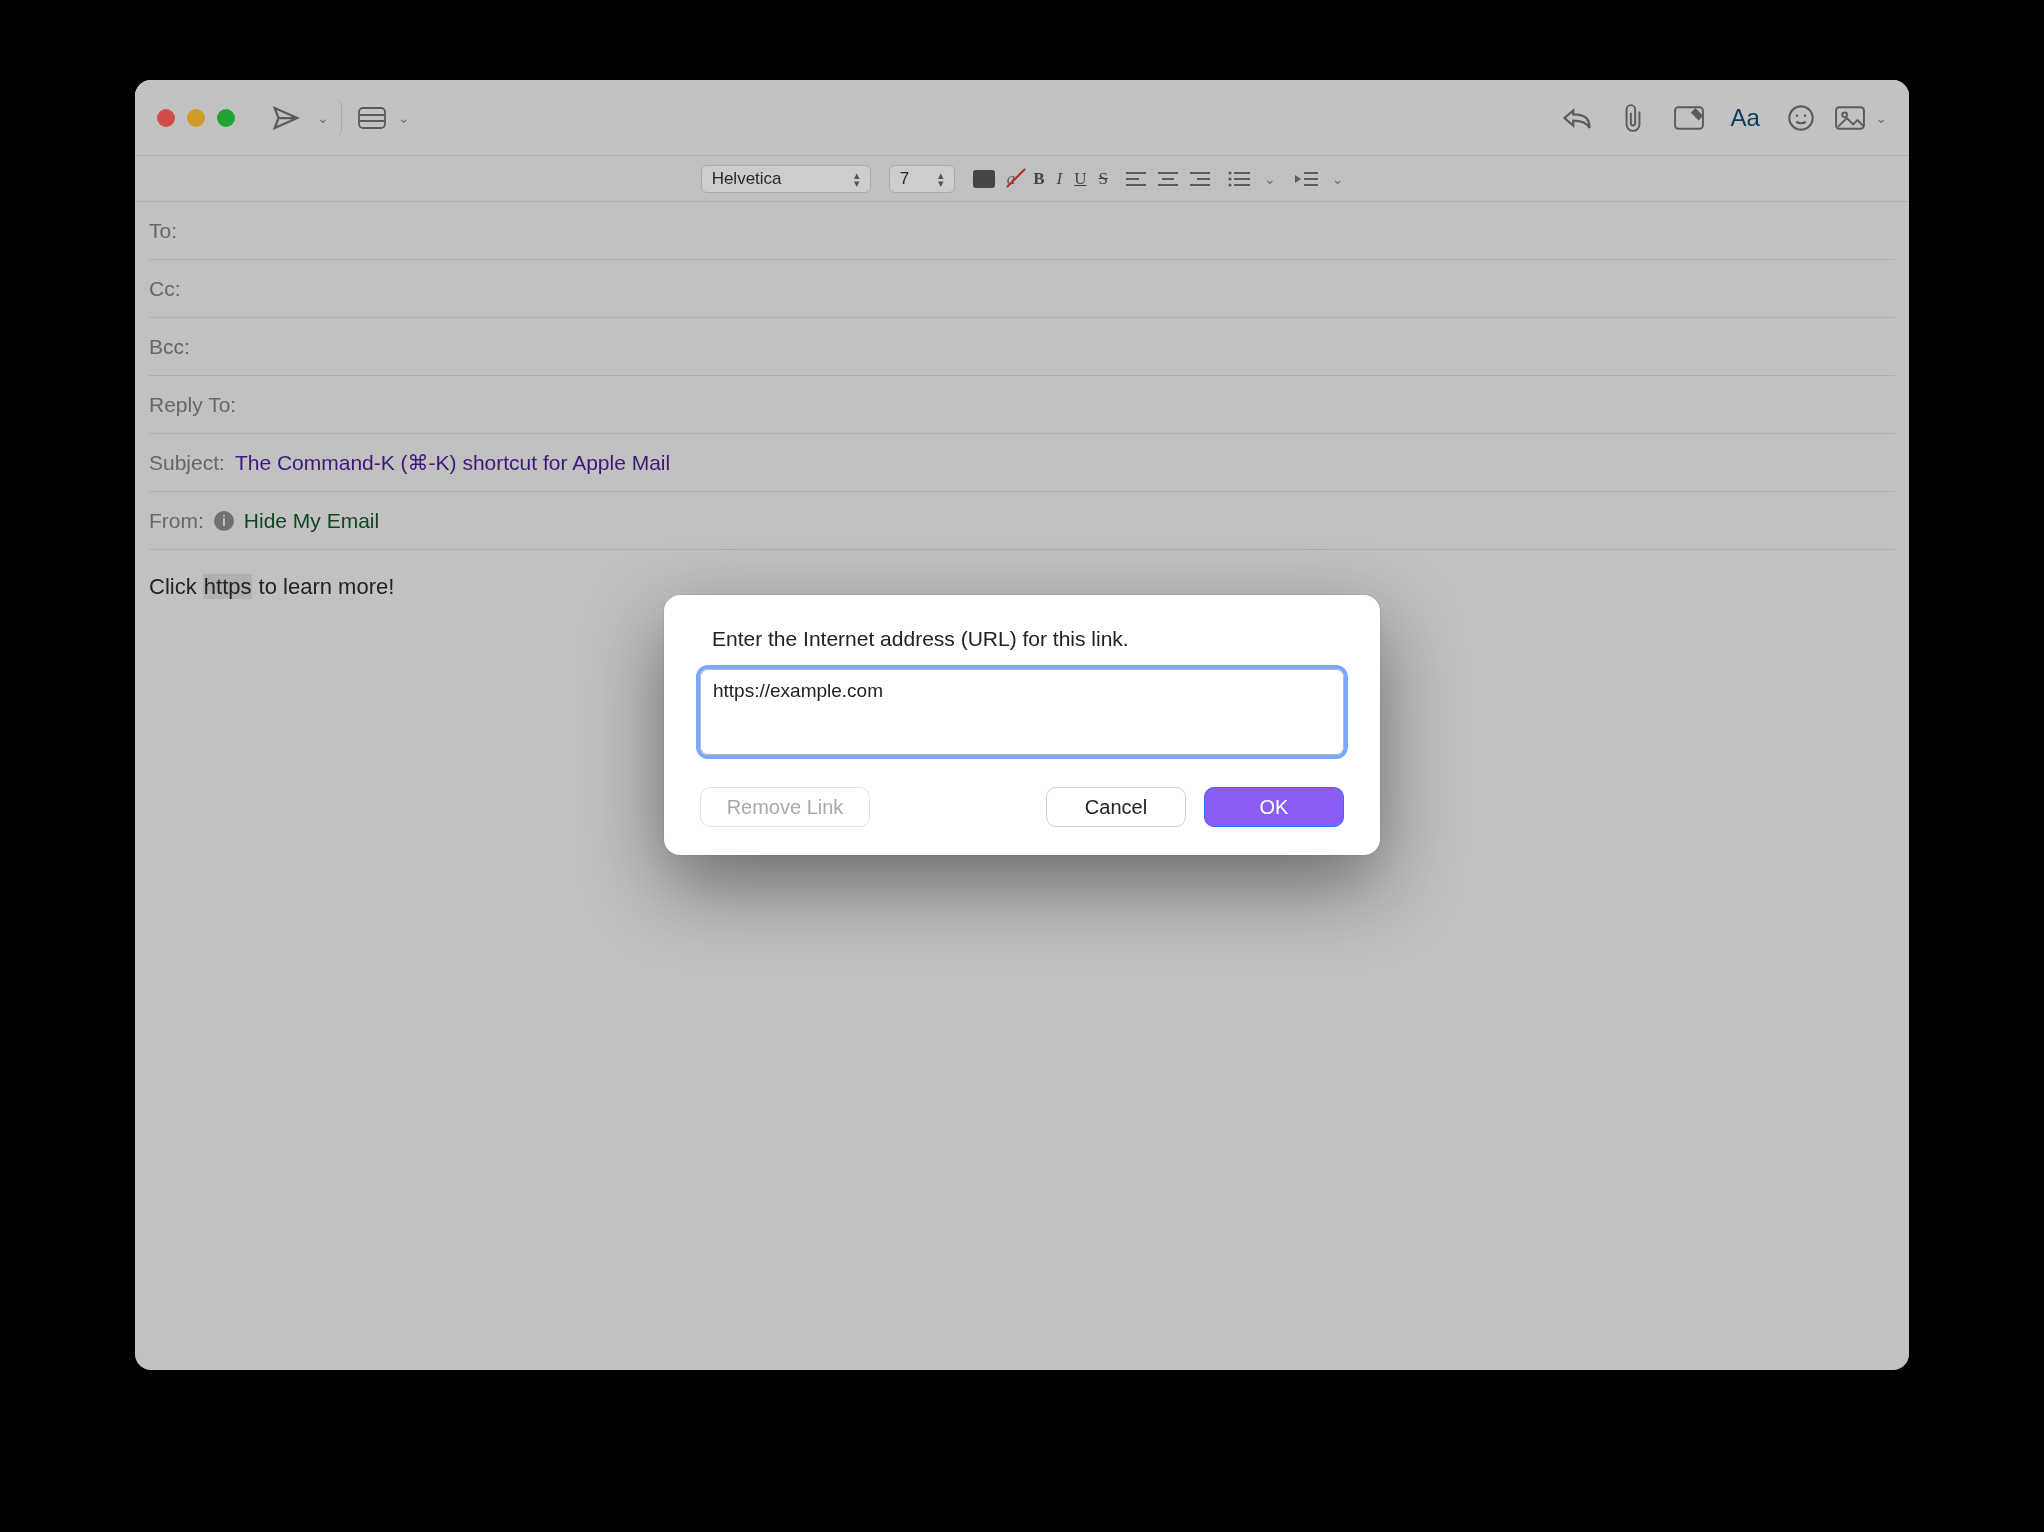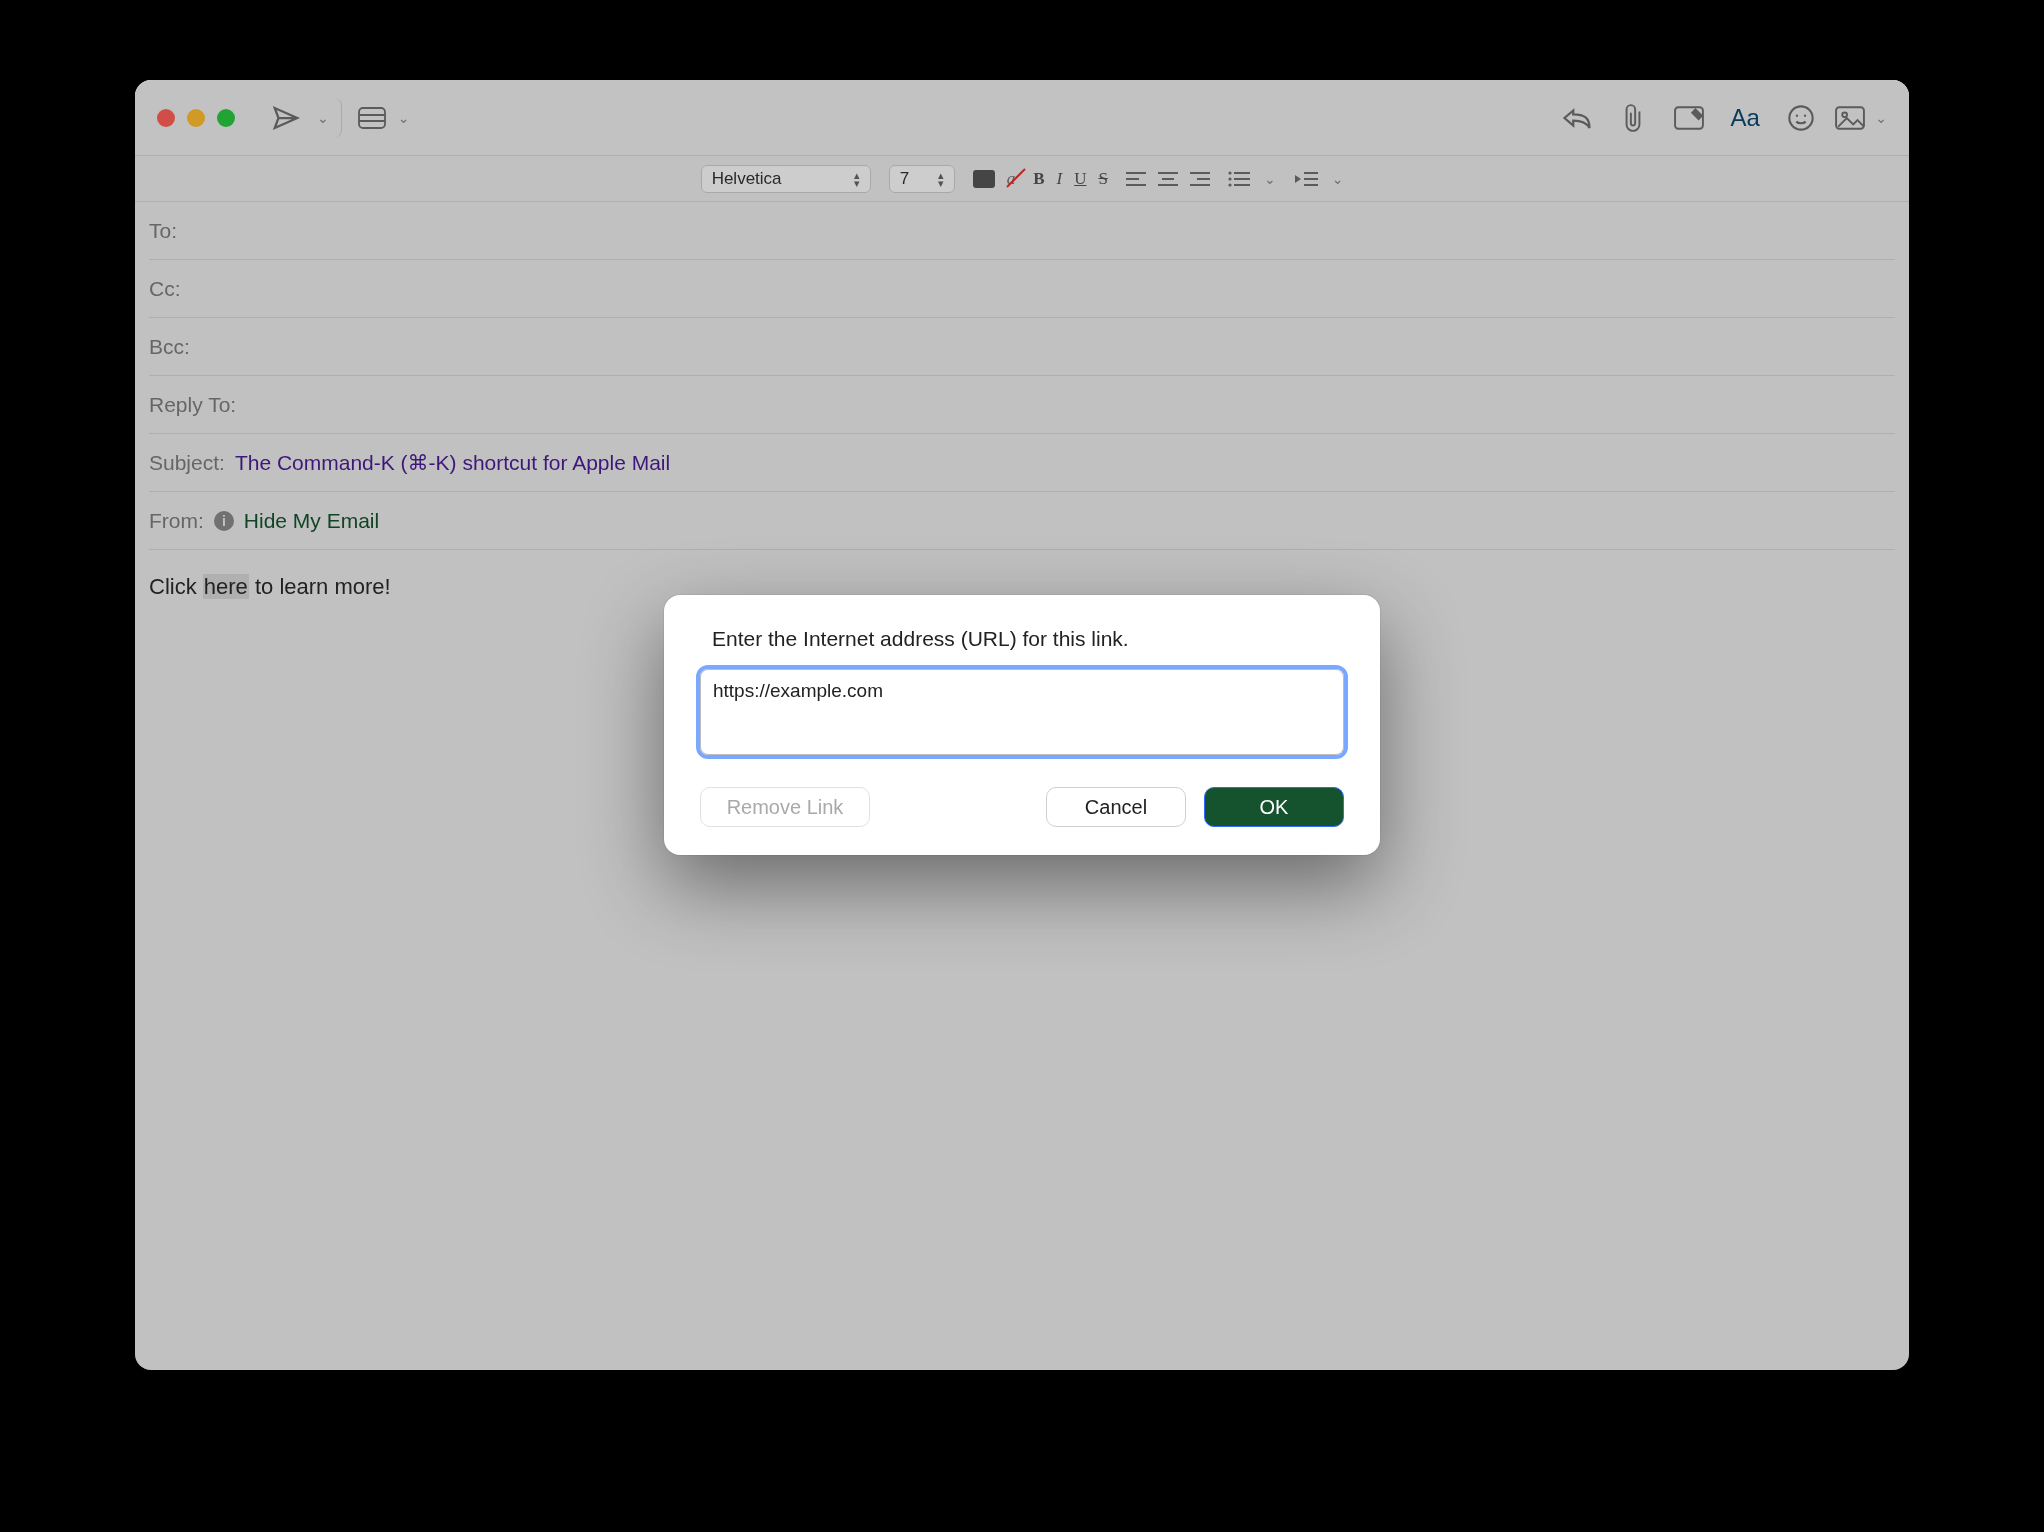--- a/index.html
+++ b/index.html
@@ -166,21 +166,21 @@
     border-radius: 10px;
     font-size: 20px;
     display: inline-flex;
     align-items: center;
     justify-content: center;
     border: 1px solid #d0d0d0;
     background: #fff;
     color: #222;
   }
   .btn.disabled { color: #a9a9a9; border-color: #e1e1e1; }
-  .btn.primary { background: #14532d; color: #fff; border-color: #2e6cff; }
+  .btn.primary { background: #8b5cf6; color: #fff; border-color: #2e6cff; }
 </style>
 </head>
 <body>
 
 <div class="window">
 
   <div class="titlebar">
     <div class="traffic">
       <div class="dot red"></div>
       <div class="dot yellow"></div>
@@ -331,21 +331,21 @@
     <div class="hdr-row">
       <span class="hdr-label">From:</span>
       <div class="hdr-from">
         <span class="info-circle">i</span>
         <span class="hdr-label" style="color:#14532d">Hide My Email</span>
       </div>
     </div>
   </div>
 
   <div class="compose-body">
-    <span>Click </span><span class="sel">here</span><span> to learn more!</span>
+    <span>Click </span><span class="sel">https</span><span> to learn more!</span>
   </div>
 
   <div class="dimmer"></div>
 
   <div class="modal">
     <div class="modal-title">Enter the Internet address (URL) for this link.</div>
     <textarea class="modal-input" style="">https://example.com</textarea>
     <div class="modal-buttons">
       <div class="btn disabled" style="min-width:170px">Remove Link</div>
       <div class="gap"></div>

